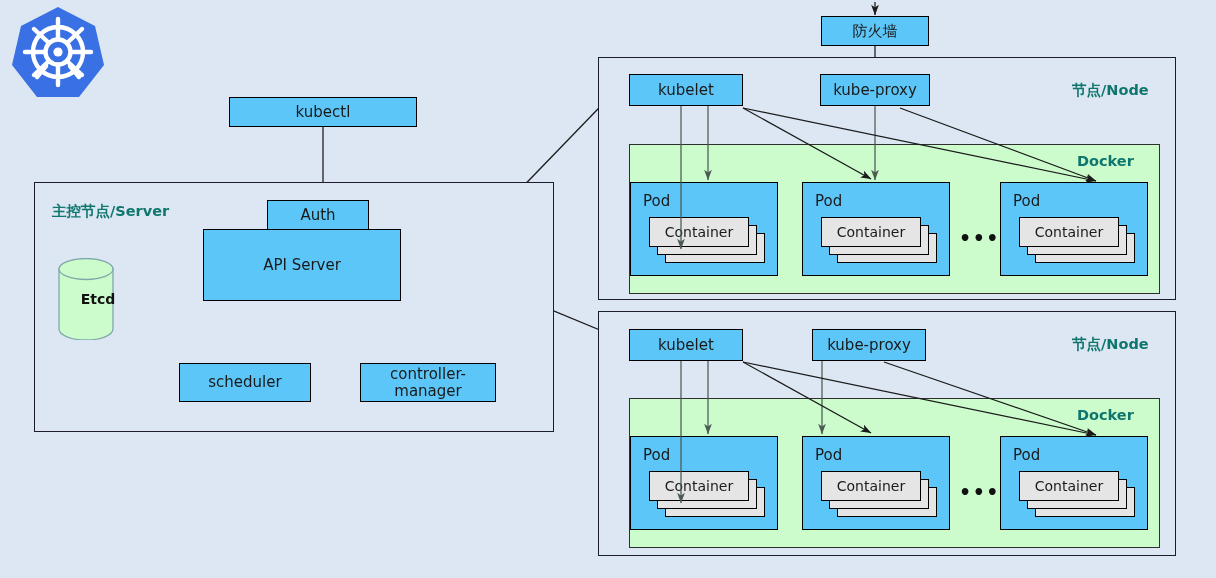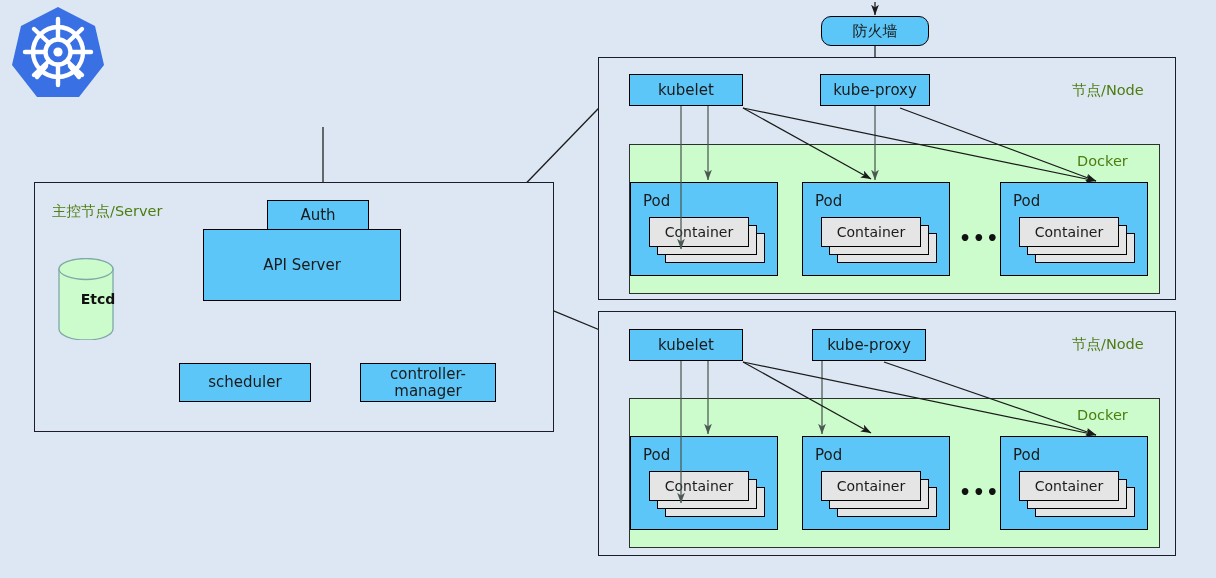--- a/index.html
+++ b/index.html
@@ -51,23 +51,23 @@
   .node-group   { background: #dde7f3; }
   .docker-group {
     position: absolute;
     box-sizing: border-box;
     border: 1.2px solid #2f2f2f;
     background: #ccfccc;
     z-index: 3;
   }
   .grp-label {
     position: absolute;
-    font-weight: normal;
+    font-weight: bold;
     font-size: 14.5px;
-    color: #4d7c0f;
+    color: #0f766e;
     z-index: 5;
     white-space: nowrap;
   }
 
   
   .pod {
     position: absolute;
     box-sizing: border-box;
     border: 1.4px solid #000;
     background: #5cc6f8;
@@ -207,22 +207,23 @@
 
   <div class="box" style="left:203px; top:229px; width:198px; height:72px; z-index:5;">API Server</div>
 
   <div class="box" style="left:167px; top:363px; width:132px; height:39px;margin-left:12px;">scheduler</div>
 
   <div class="box" style="left:360px; top:363px; width:136px; height:39px; flex-direction:column;">
     <span>controller-</span>
     <span>manager</span>
   </div>
 
-
-  <div class="box" style="left:821px; top:16px; width:108px; height:30px;border-radius:10px;">防火墙</div>
+  <div class="box" style="left:229px; top:97px; width:188px; height:30px;">kubectl</div>
+
+  <div class="box" style="left:821px; top:16px; width:108px; height:30px;">防火墙</div>
 
   <div class="group node-group" style="left:598px; top:57px; width:578px; height:243px;"></div>
   <div class="grp-label" style="left:1072px; top:81px;">节点/Node</div>
 
   <div class="box" style="left:629px; top:74px; width:114px; height:32px;">kubelet</div>
   <div class="box" style="left:820px; top:74px; width:110px; height:32px;">kube-proxy</div>
 
   <div class="docker-group" style="left:629px; top:144px; width:531px; height:150px;"></div>
   <div class="grp-label" style="left:1077px; top:153px;">Docker</div>
 

